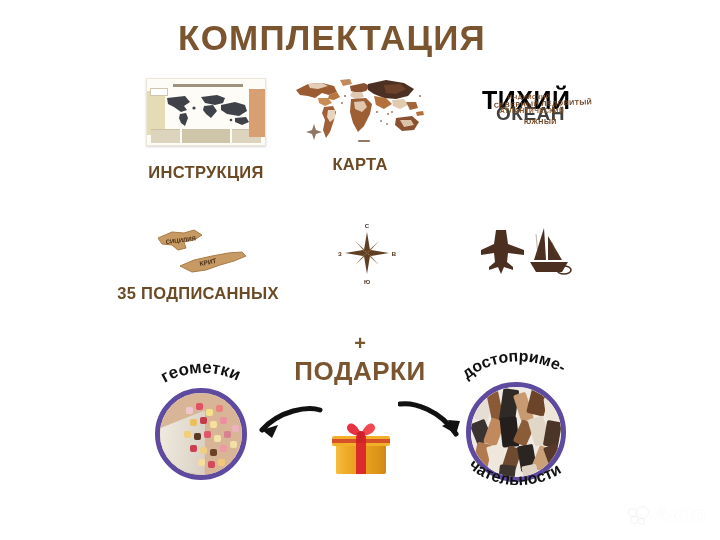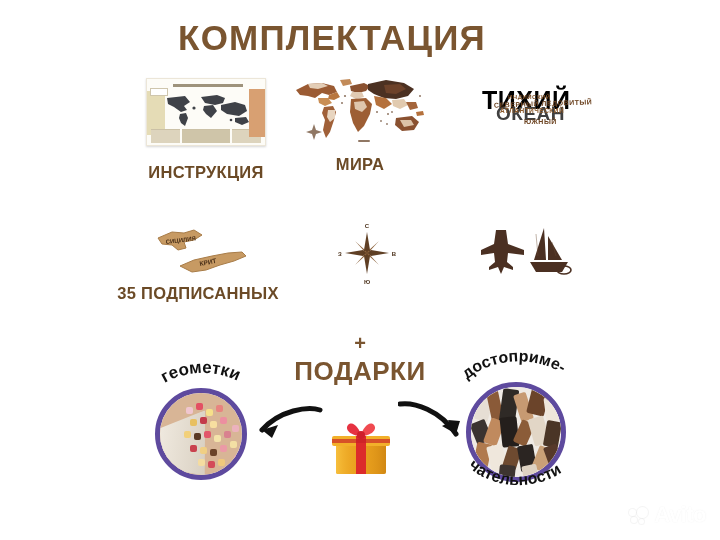--- a/index.html
+++ b/index.html
@@ -243,21 +243,21 @@
           <circle cx="104" cy="36" r="0.9"></circle>
             <circle cx="132" cy="20" r="1"></circle>
           <circle cx="93" cy="45" r="0.9"></circle>
             <circle cx="99" cy="48" r="0.9"></circle>
           <rect x="70" y="64" width="12" height="2" rx="1"></rect>
         </g>
       </g>
     </svg>
   </div>
   <div class="lbl" style="left:300px; top:155px; width:120px;">
-    <div>МИРА</div>
+    <div>КАРТА</div>
   </div>
 
   <div class="art oceans-wrap">
     <div class="ocean-word ow-tih">ТИХИЙ</div>
     <div class="ocean-word ow-oke">ОКЕАН</div>
     <div class="ocean-word ow-s1">СЕВЕРНЫЙ ЛЕДОВИТЫЙ</div>
     <div class="ocean-word ow-s2">АТЛАНТИЧЕСКИЙ</div>
     <div class="ocean-word ow-s3">ИНДИЙСКИЙ</div>
     <div class="ocean-word ow-s4">ЮЖНЫЙ</div>
   </div>

